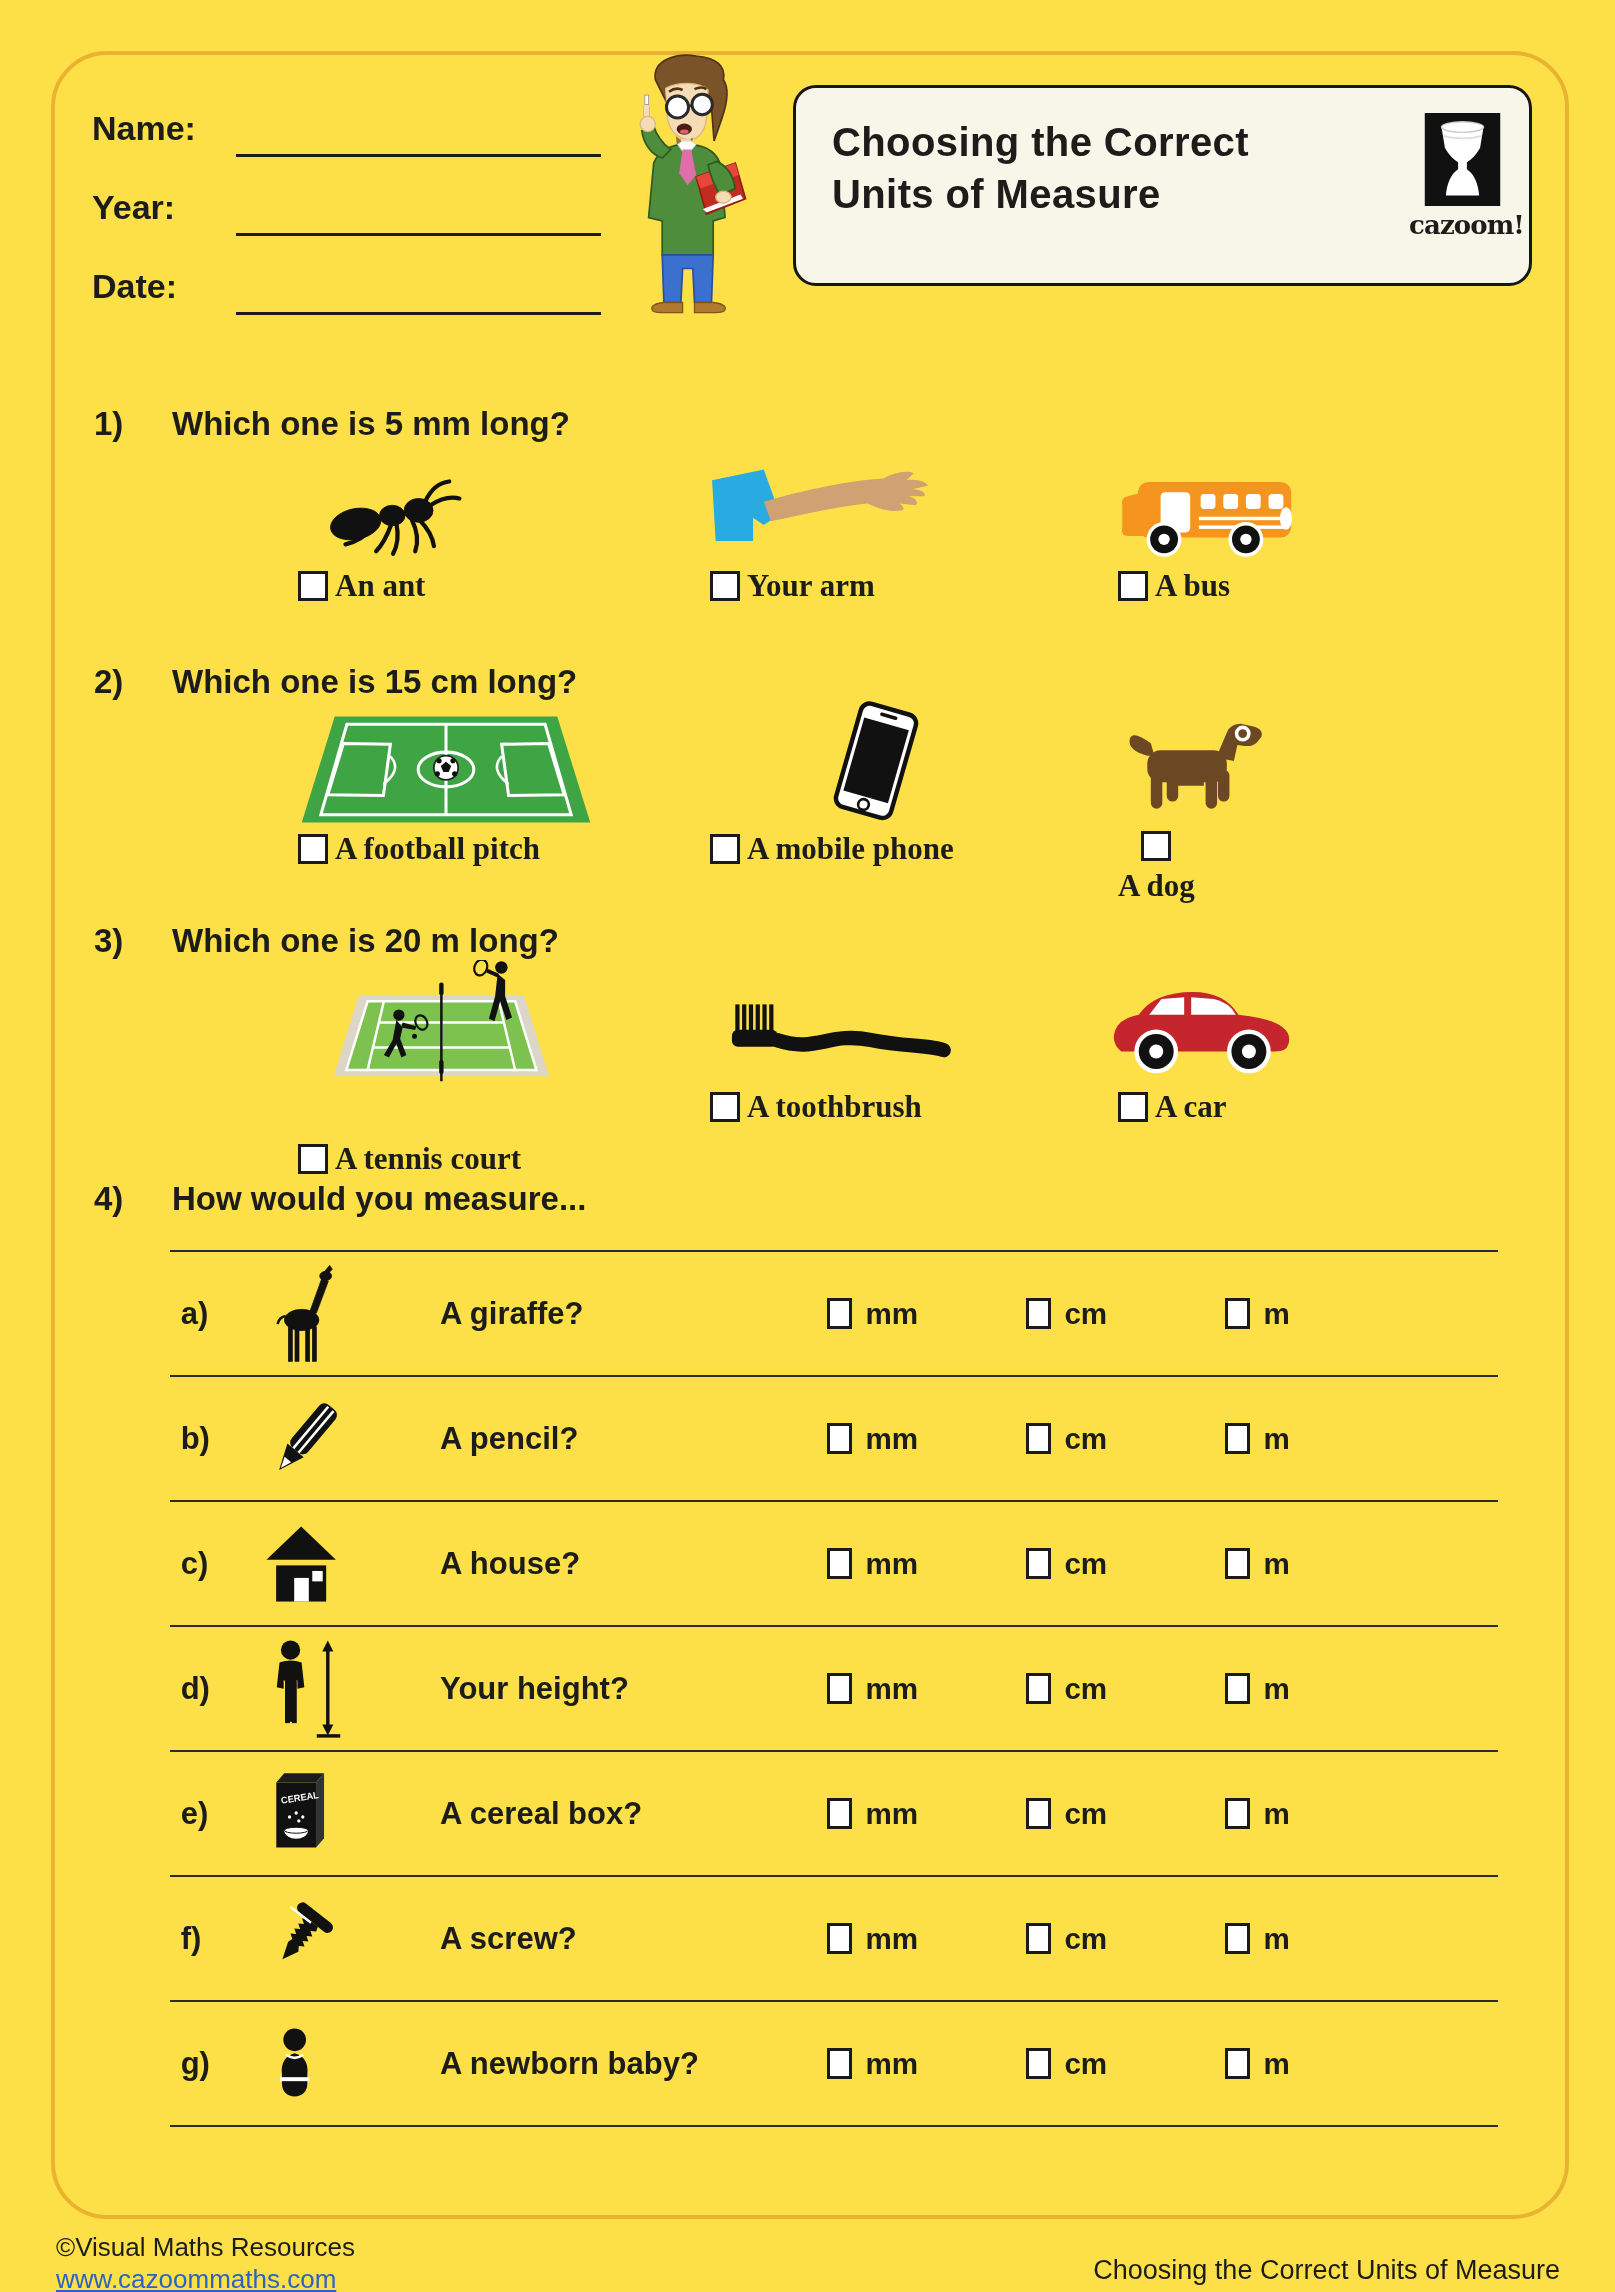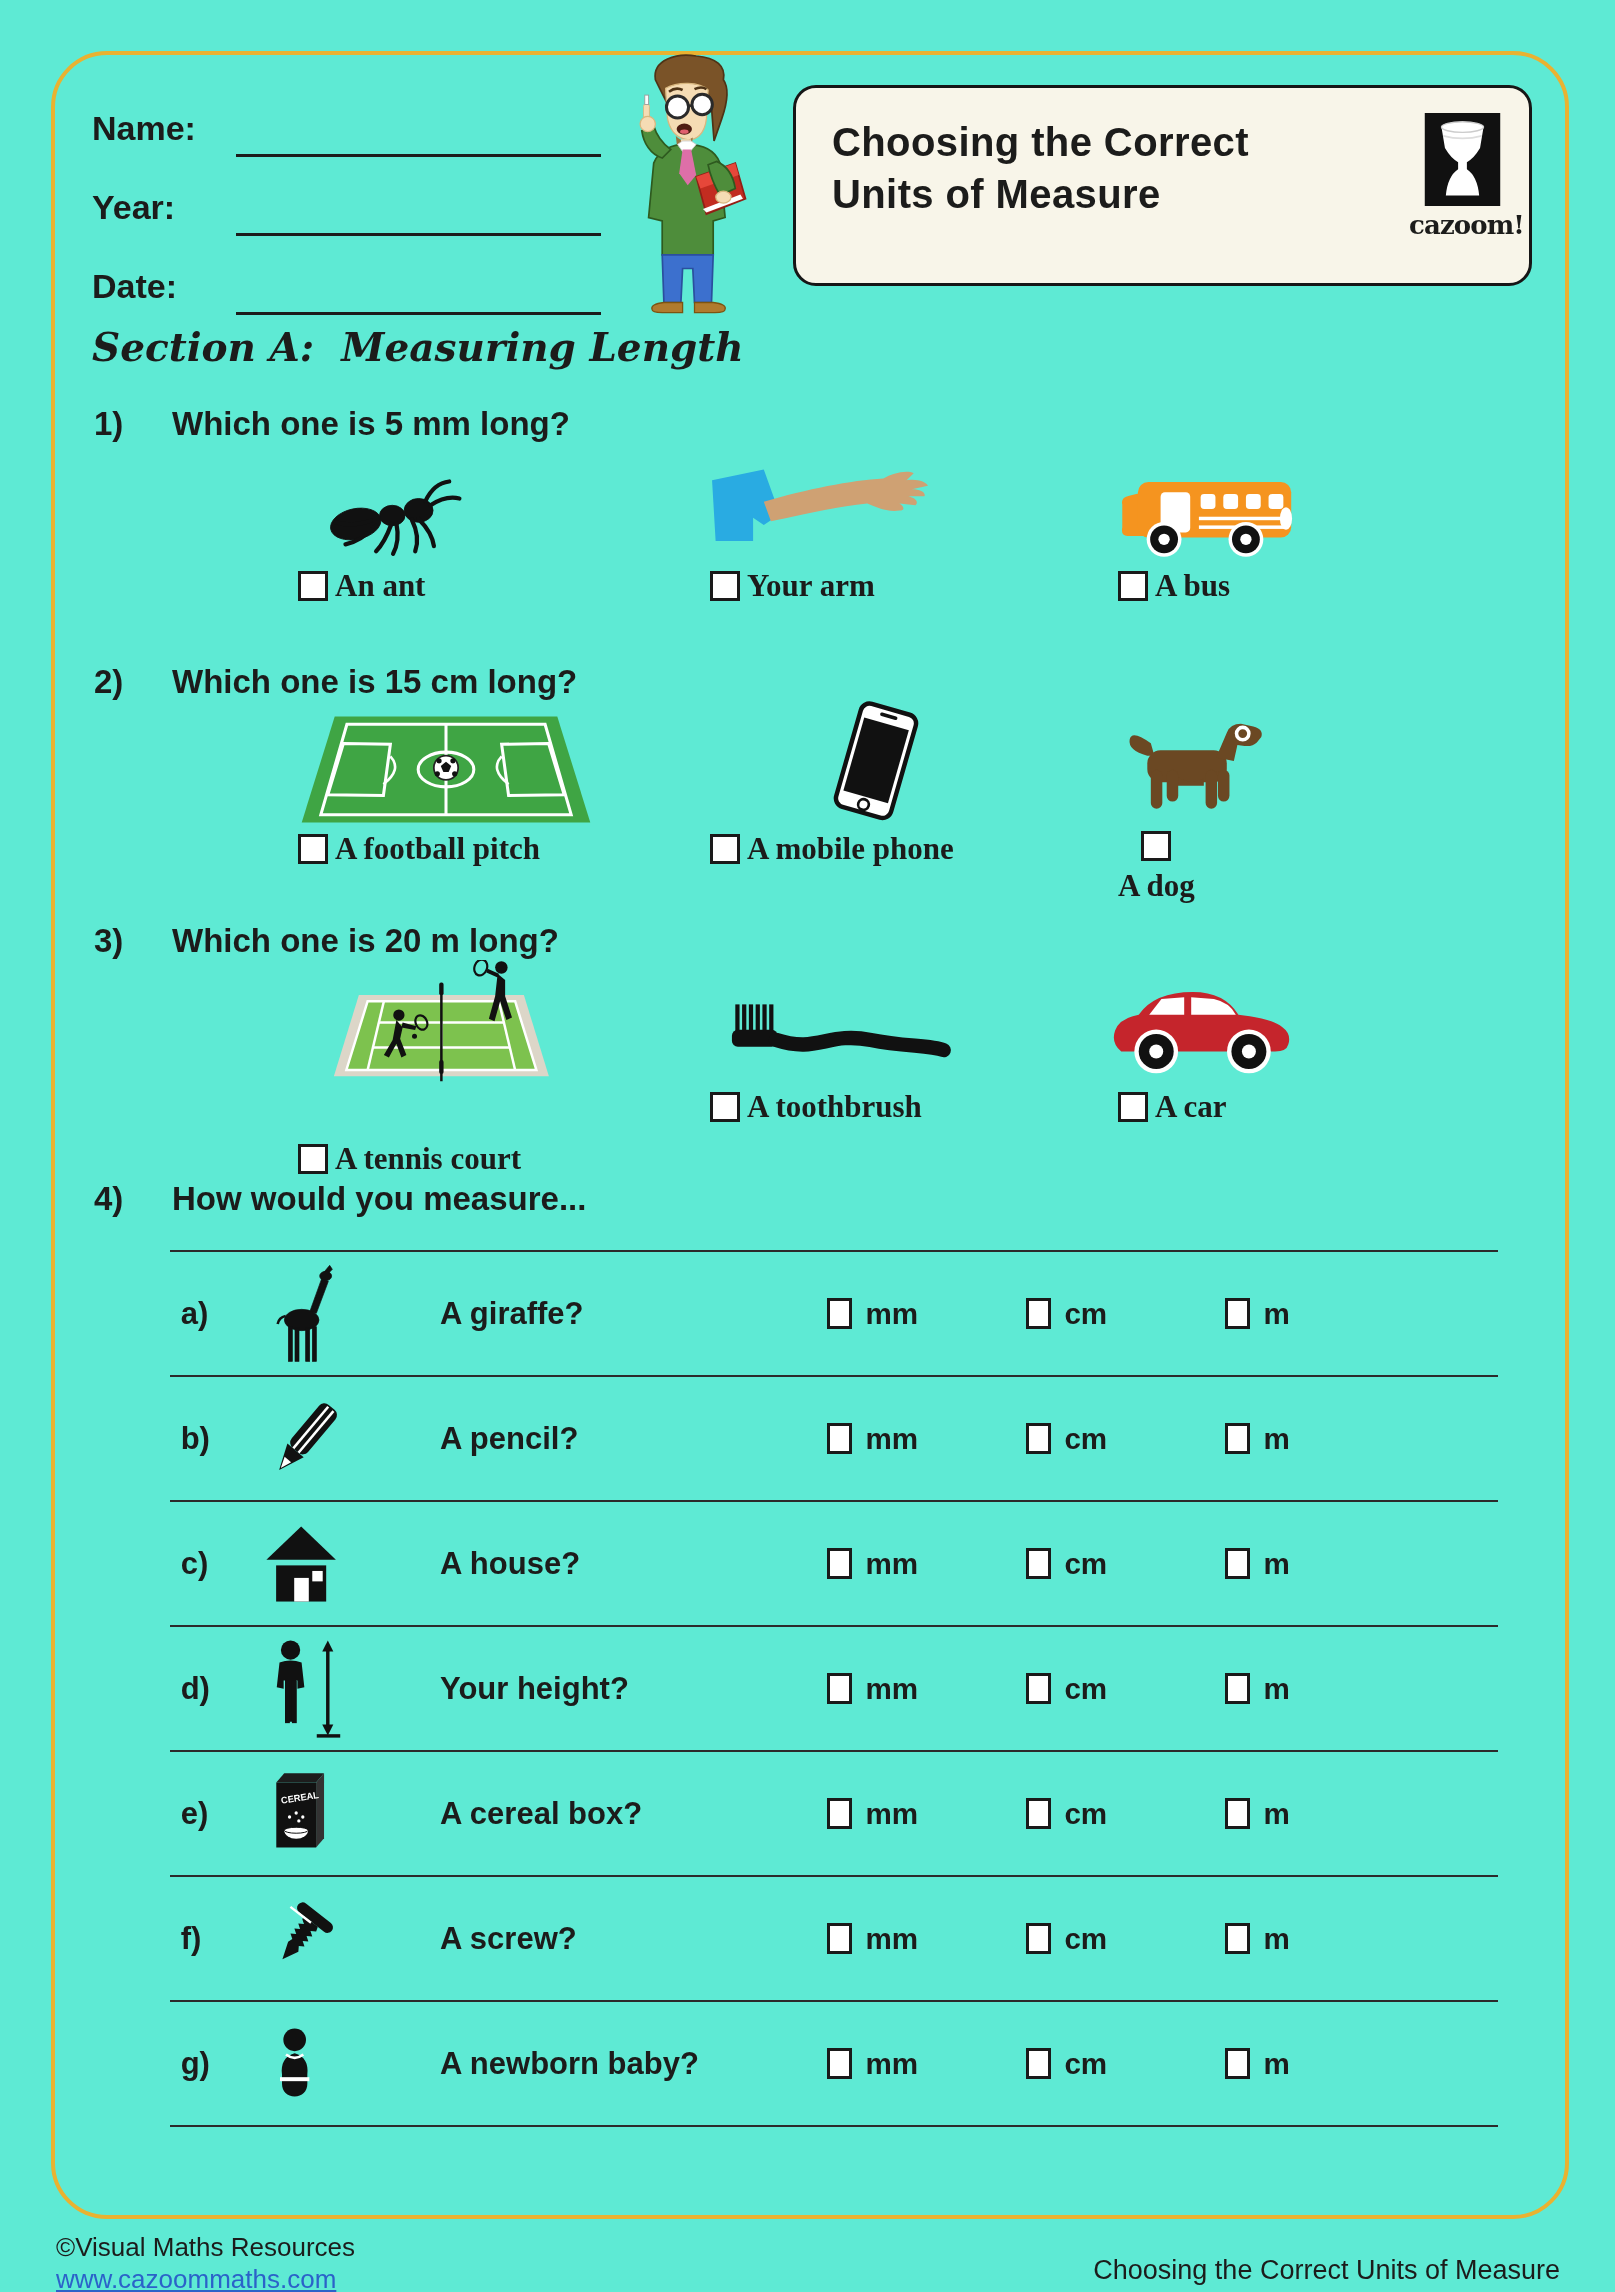--- a/index.html
+++ b/index.html
@@ -1,16 +1,16 @@
 <!DOCTYPE html>
 <html style="font-size:14.3px"><head>
 <meta charset="utf-8">
 <style>
   html,body{margin:0;padding:0;background:#fff;}
-  #page{position:relative;width:1616px;height:2293px;background:#5eead4;overflow:hidden;
+  #page{position:relative;width:1616px;height:2293px;background:#fde047;overflow:hidden;
         font-family:"Liberation Sans",sans-serif;color:#1c1c1b;}
   .abs{position:absolute;}
   
   #sheet-border{left:51px;top:51px;width:1510px;height:2160px;border:4.5px solid #E9B231;
         border-radius:56px;background:transparent;}
   
   .fld-label{font-size:34px;font-weight:bold;}
   .fld-line{height:0;border-bottom:3.6px solid #1c1c1b;width:365px;left:236px;}
   
   #title-box{left:793px;top:85px;width:733px;height:195px;background:#F8F5E9;
@@ -94,21 +94,20 @@
       <svg width="77" height="93" viewBox="0 0 86 106" style="margin:0 auto;">
         <rect x="0" y="0" width="86" height="106" fill="#111"></rect>
         <path d="M19,16 L23,40 Q30,52 38,56 L38,64 Q26,72 24,94 L62,94 Q60,72 48,64 L48,56 Q56,52 63,40 L67,16 Z" fill="#fff"></path>
         <ellipse cx="43" cy="16" rx="24" ry="6" fill="#fff" stroke="#ccc" stroke-width="1.5"></ellipse>
         <path d="M21,26 Q43,32 65,26" fill="none" stroke="#ddd" stroke-width="2"></path>
       </svg>
       <div id="logo-word">cazoom!</div>
     </div>
   </div>
 
-  <div id="section-a" class="abs">Section A:  Measuring Length</div>
 
   <div class="abs qnum" style="left:94px;top:405px;">1)</div>
   <div class="abs qtext" style="left:172px;top:405px;">Which one is 5 mm long?</div>
 
   <div class="abs" style="left:309px;top:473px;">
     <svg width="175" height="85" viewBox="0 0 200 100">
       <g fill="#111" stroke="#111">
         <ellipse cx="52" cy="60" rx="30" ry="18" transform="rotate(-12 52 60)"></ellipse>
         <ellipse cx="95" cy="50" rx="15" ry="12"></ellipse>
         <ellipse cx="126" cy="44" rx="17" ry="14"></ellipse>

